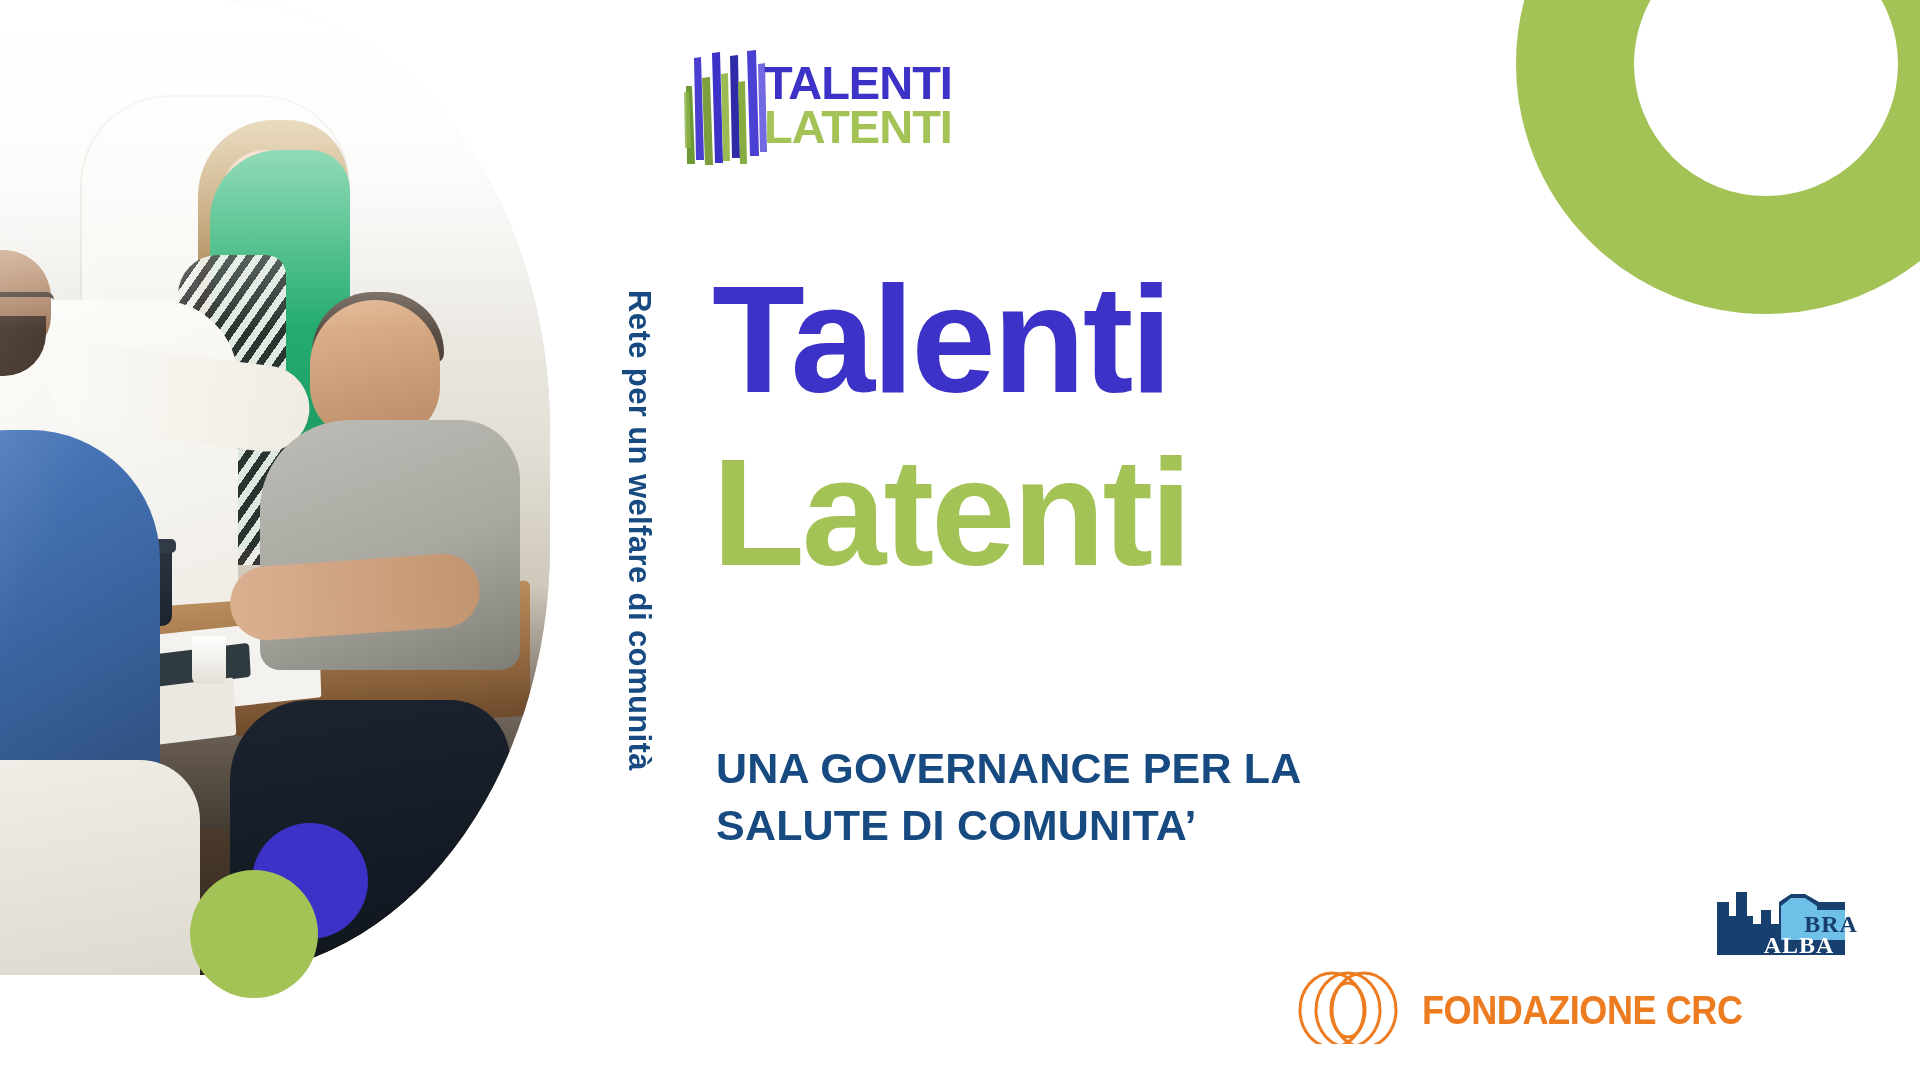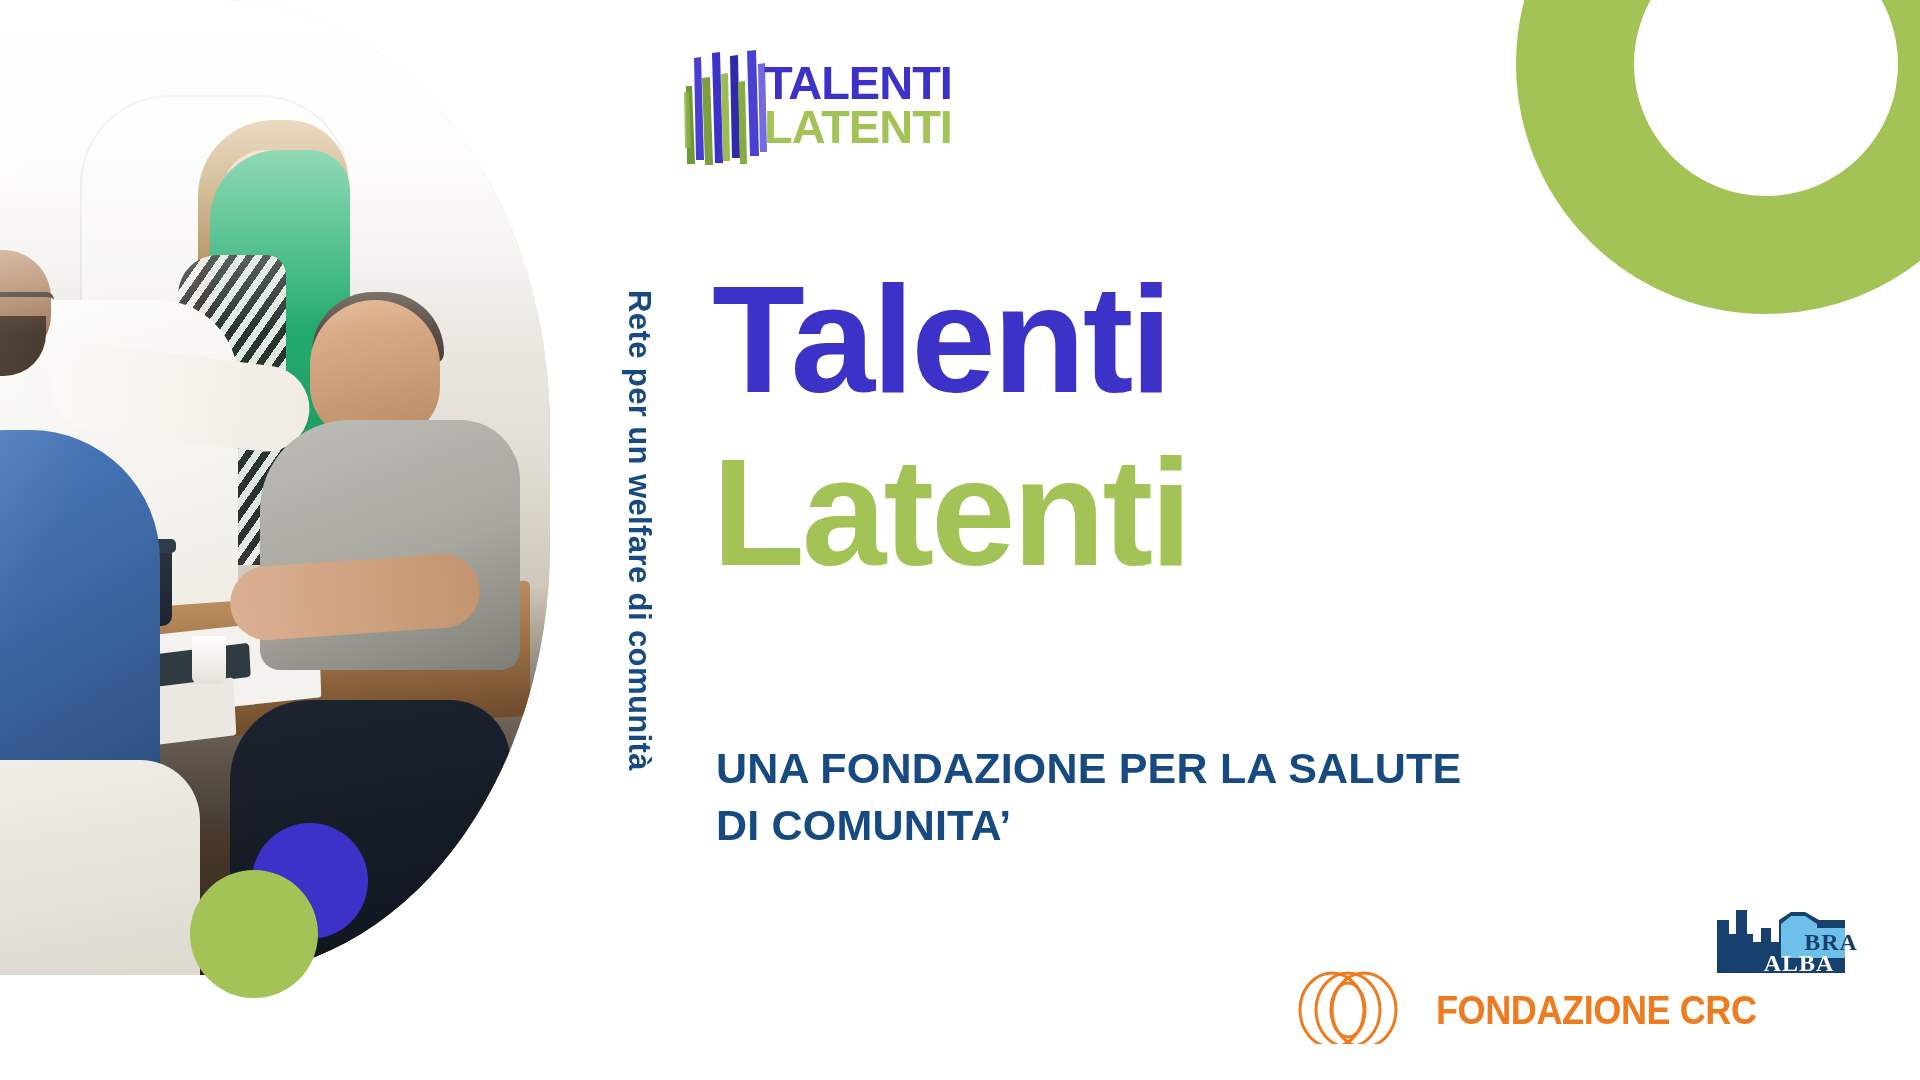--- a/index.html
+++ b/index.html
@@ -313,21 +313,21 @@
     margin: 0;
   }
 
   
   .crc-logo {
     position: absolute;
     left: 1292px;
     top: 968px;
     display: flex;
     align-items: center;
-    gap: 32px;
+    gap: 18px;
   }
   .crc-rings {
     position: relative;
     width: 112px;
     height: 84px;
     flex: none;
   }
   .crc-text {
     font-size: 41px;
     font-weight: 700;
@@ -335,21 +335,21 @@
     letter-spacing: -.5px;
     transform: scaleX(.88);
     transform-origin: left center;
     white-space: nowrap;
   }
 
   
   .asl-logo {
     position: absolute;
     left: 1695px;
-    top: 898px;
+    top: 880px;
     width: 190px;
     height: 160px;
   }
   .asl-mark { position: absolute; left: 0; top: 0; }
   .asl-caption {
     position: absolute;
     left: 0; top: 112px;
     width: 190px;
     text-align: center;
     font-family: "Liberation Serif", serif;
@@ -423,21 +423,21 @@
 
   <div class="vertical-tagline">
     <span>Rete per un welfare di comunità</span>
   </div>
 
   <div class="title-block">
     <h1 class="title-line title-1">Talenti</h1>
     <h1 class="title-line title-2">Latenti</h1>
   </div>
 
-  <p class="subtitle">UNA FONDAZIONE PER LA SALUTE DI COMUNITA’</p>
+  <p class="subtitle">UNA GOVERNANCE PER LA SALUTE DI COMUNITA’</p>
 
   <div class="crc-logo">
     <svg class="crc-rings" viewBox="0 0 112 84">
       <ellipse cx="40" cy="42" rx="32" ry="37" fill="none" stroke="#ED7B20" stroke-width="3"></ellipse>
       <ellipse cx="56" cy="42" rx="32" ry="37" fill="none" stroke="#ED7B20" stroke-width="3"></ellipse>
       <ellipse cx="72" cy="42" rx="32" ry="37" fill="none" stroke="#ED7B20" stroke-width="3"></ellipse>
       <ellipse cx="56" cy="42" rx="17" ry="27" fill="none" stroke="#ED7B20" stroke-width="3"></ellipse>
     </svg>
     <span class="crc-text">FONDAZIONE CRC</span>
   </div>

